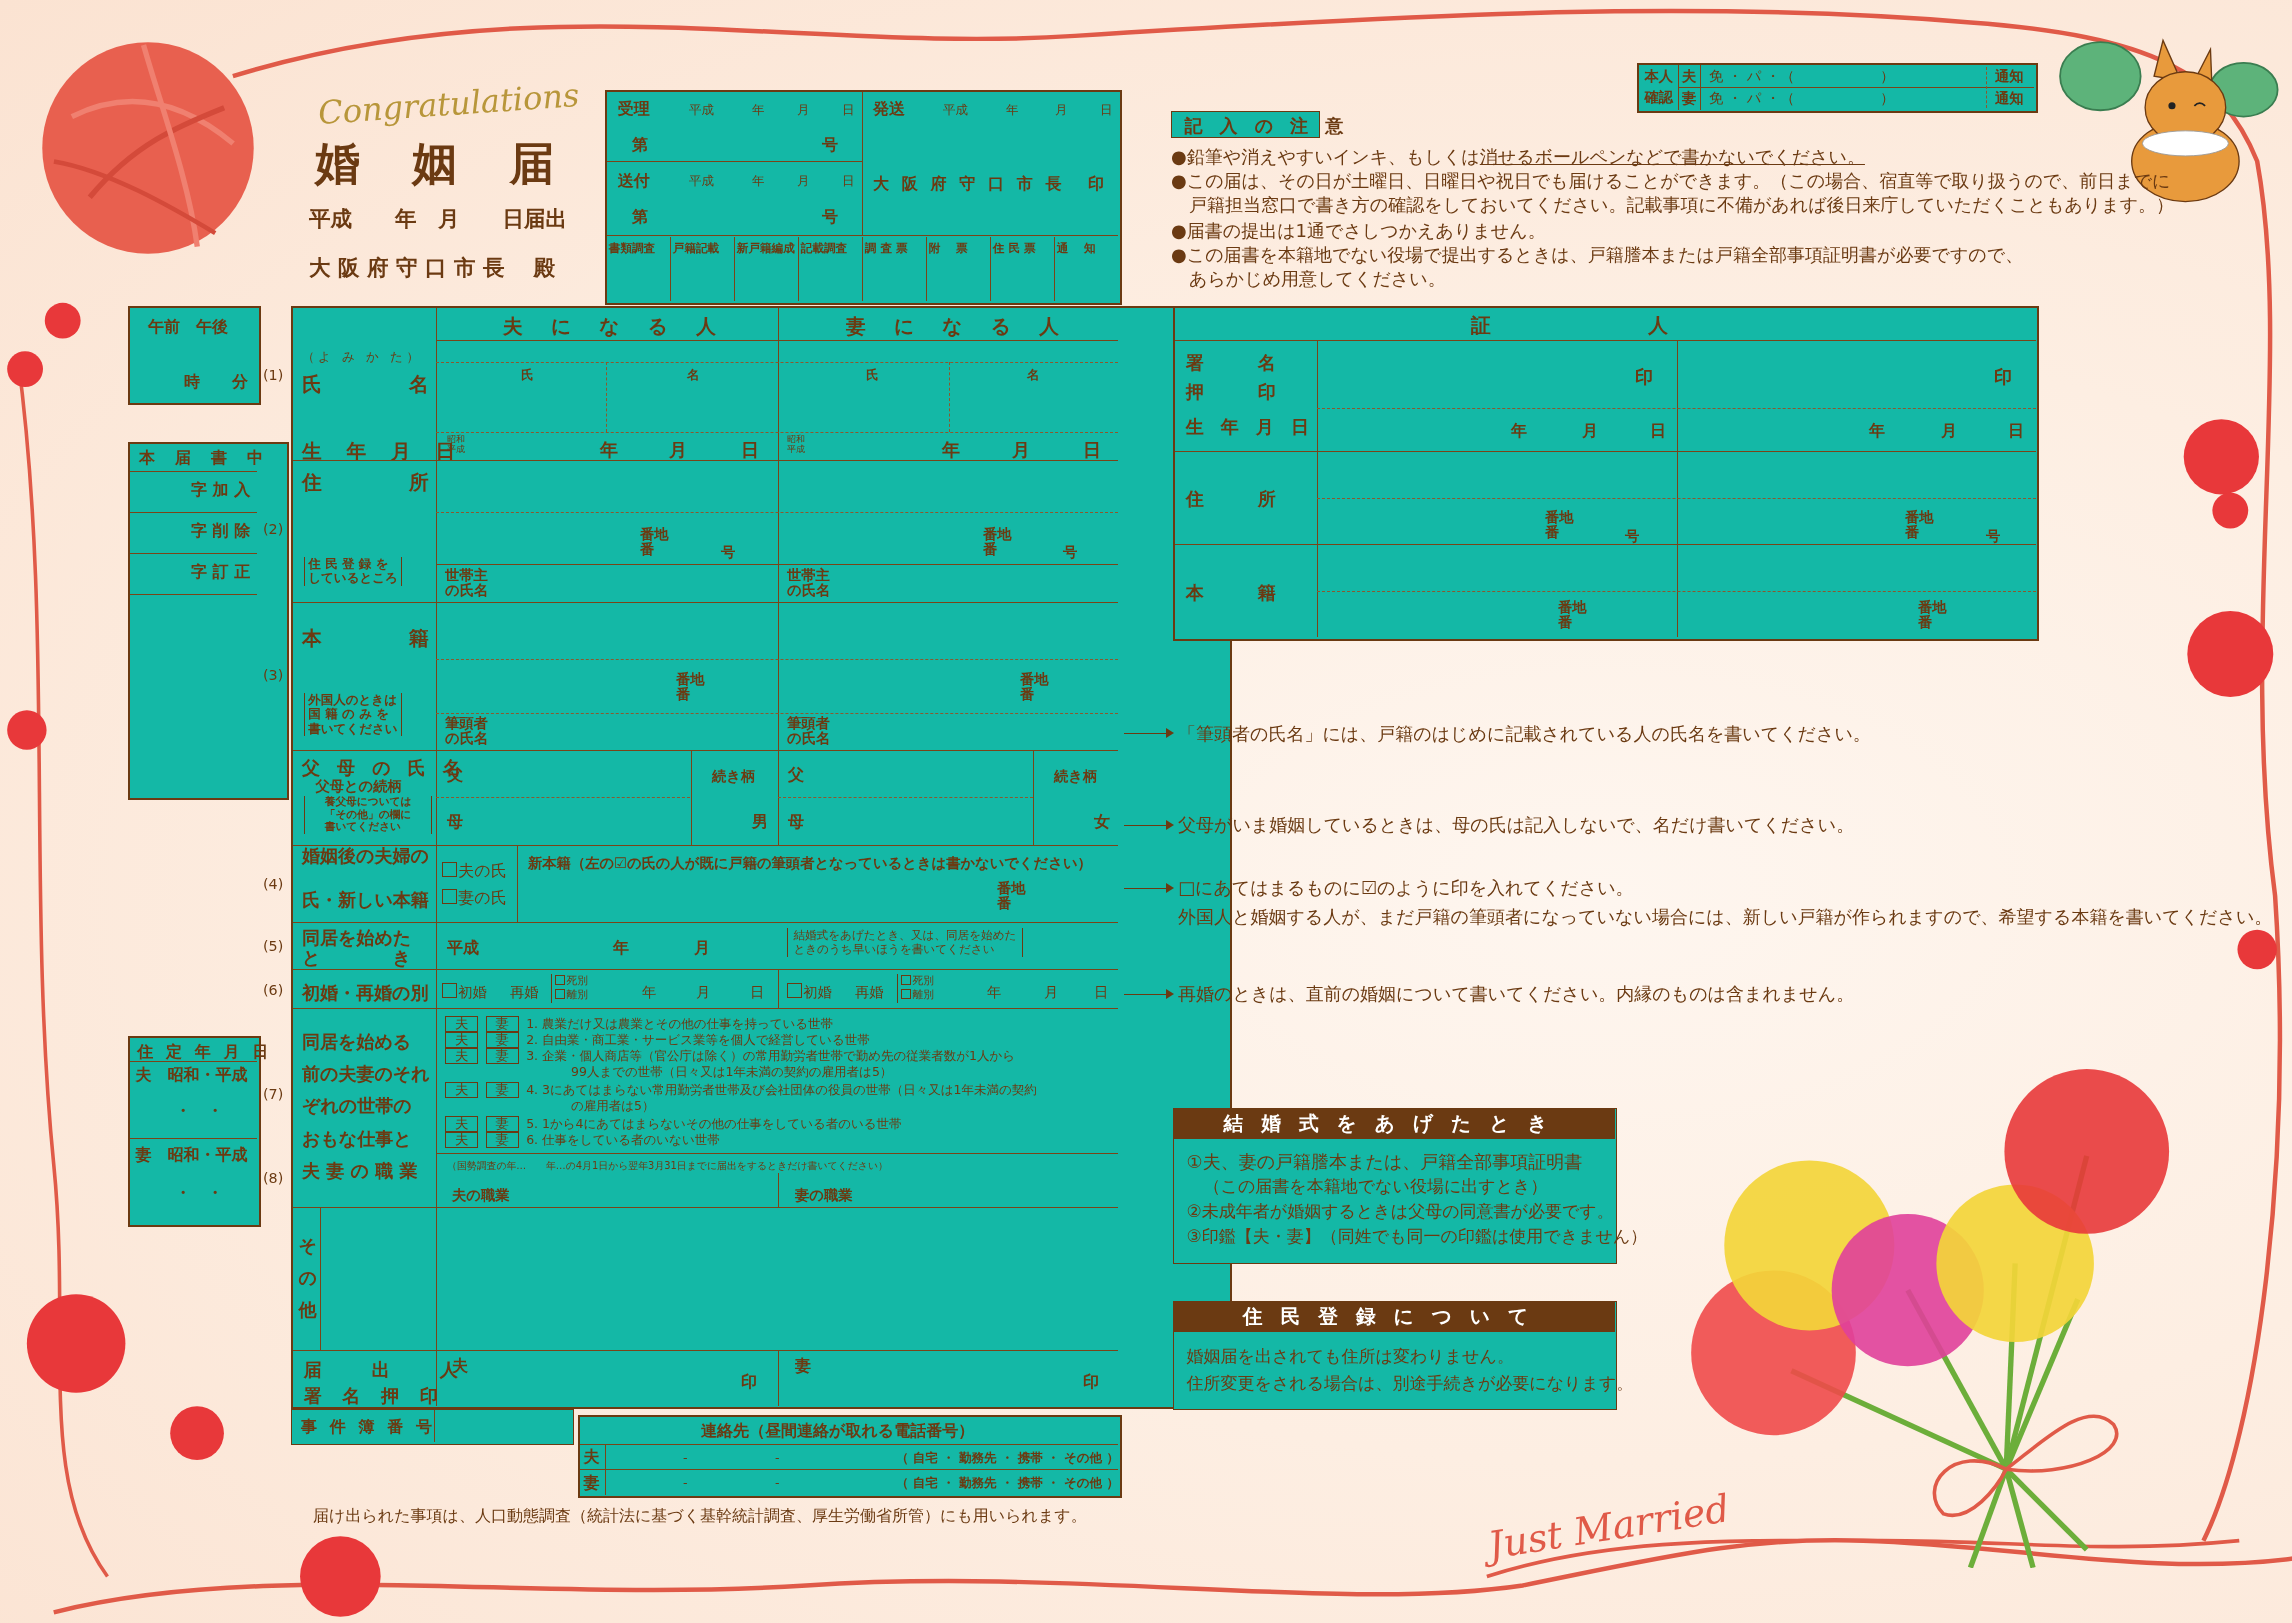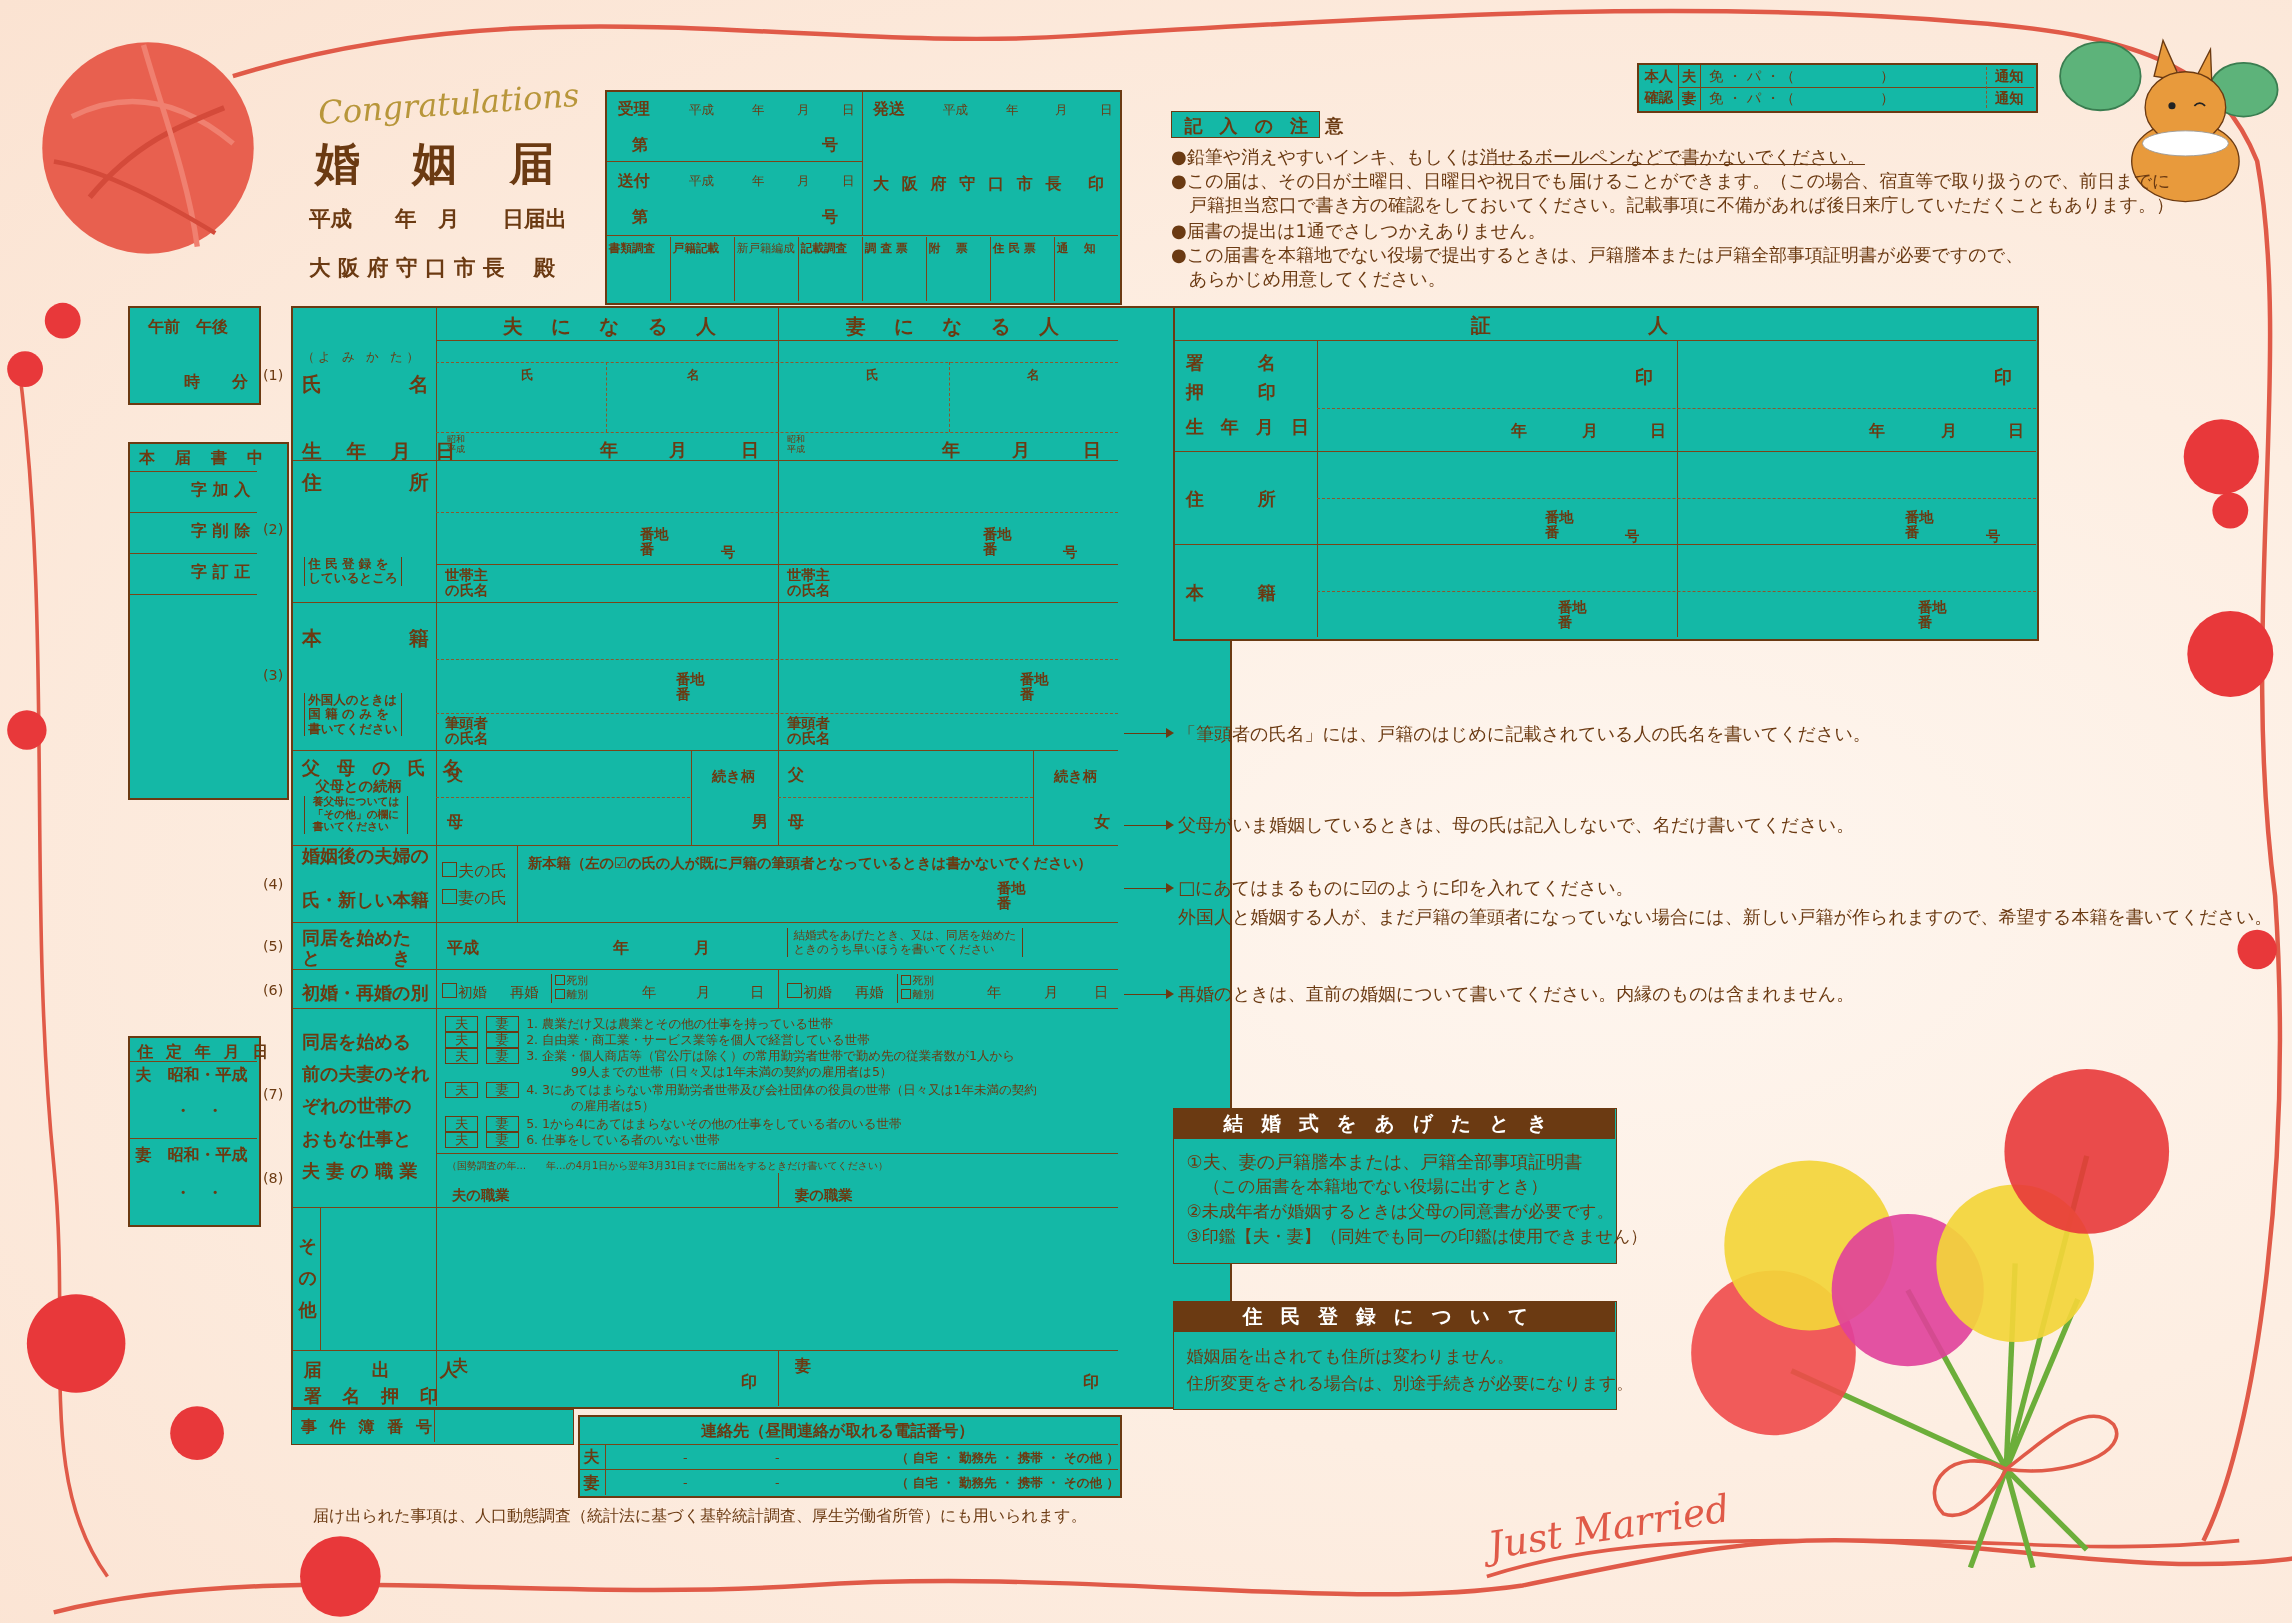--- a/index.html
+++ b/index.html
@@ -117,21 +117,21 @@
   <div class="t s18" style="left:266px;top:7.2px">発送</div>
   <div class="t s14 n" style="left:336px;top:9.9px">平成</div>
   <div class="t s14 n" style="left:399px;top:9.9px">年</div>
   <div class="t s14 n" style="left:448px;top:9.9px">月</div>
   <div class="t s14 n" style="left:493px;top:9.9px">日</div>
   <div class="t s18" style="left:266px;top:82px;letter-spacing:3.6px">大 阪 府 守 口 市 長</div>
   <div class="t s18" style="left:481px;top:82px">印</div>
   <div class="abs" style="left:0;top:145px;width:511px;height:64px;display:flex">
     <div style="flex:1;border-right:1.8px solid #7a4418;font-size:11.6px;font-weight:bold;padding:3.6px 1.8px;white-space:nowrap;overflow:hidden">書類調査</div>
     <div style="flex:1;border-right:1.8px solid #7a4418;font-size:11.6px;font-weight:bold;padding:3.6px 1.8px;white-space:nowrap;overflow:hidden">戸籍記載</div>
-    <div style="flex:1;border-right:1.8px solid #7a4418;font-size:11.6px;font-weight:normal;padding:3.6px 1.8px;white-space:nowrap;overflow:hidden">新戸籍編成</div>
+    <div style="flex:1;border-right:1.8px solid #7a4418;font-size:11.6px;font-weight:bold;padding:3.6px 1.8px;white-space:nowrap;overflow:hidden">新戸籍編成</div>
     <div style="flex:1;border-right:1.8px solid #7a4418;font-size:11.6px;font-weight:bold;padding:3.6px 1.8px;white-space:nowrap;overflow:hidden">記載調査</div>
     <div style="flex:1;border-right:1.8px solid #7a4418;font-size:11.6px;font-weight:bold;padding:3.6px 1.8px;white-space:nowrap;overflow:hidden">調 査 票</div>
     <div style="flex:1;border-right:1.8px solid #7a4418;font-size:11.6px;font-weight:bold;padding:3.6px 1.8px;white-space:nowrap;overflow:hidden">附　 票</div>
     <div style="flex:1;border-right:1.8px solid #7a4418;font-size:11.6px;font-weight:bold;padding:3.6px 1.8px;white-space:nowrap;overflow:hidden">住 民 票</div>
     <div style="flex:1;font-size:11.6px;font-weight:bold;padding:3.6px 1.8px;white-space:nowrap;overflow:hidden">通　 知</div>
   </div>
 </div>
 
 <div class="box" style="left:1637px;top:63px;width:401px;height:50px;border-width:2.7px">
   <div class="t s16" style="left:5.4px;top:1.8px">本人</div>
@@ -242,21 +242,21 @@
   <div class="dl" style="left:143px;top:351px;width:682px"></div>
   <div class="t s16" style="left:383px;top:364px;line-height:15px"><span>番地</span><br><span>番</span></div>
   <div class="t s16" style="left:727px;top:364px;line-height:15px"><span>番地</span><br><span>番</span></div>
   <div class="dl" style="left:143px;top:405px;width:682px"></div>
   <div class="t s16" style="left:152px;top:408px;line-height:15px"><span>筆頭者</span><br><span>の氏名</span></div>
   <div class="t s16" style="left:494px;top:408px;line-height:15px"><span>筆頭者</span><br><span>の氏名</span></div>
   <div class="hl" style="left:0;top:442px;width:825px"></div>
 
   <div class="t s20" style="left:9px;top:448px;letter-spacing:5.4px">父 母 の 氏 名</div>
   <div class="t s16" style="left:22.4px;top:469px">父母との続柄</div>
-  <div class="t" style="left:10.7px;top:488px;font-size:10.7px;line-height:12.5px;border-left:1.3px solid #6b3a12;border-right:1.3px solid #6b3a12;padding:0 8px"><span>養父母については</span><br><span>「その他」の欄に</span><br><span>書いてください</span></div>
+  <div class="t" style="left:10.7px;top:488px;font-size:10.7px;line-height:12.5px;border-left:1.3px solid #6b3a12;border-right:1.3px solid #6b3a12;padding:0 20px"><span>養父母については</span><br><span>「その他」の欄に</span><br><span>書いてください</span></div>
   <div class="vl" style="left:398px;top:442px;height:95px"></div>
   <div class="vl" style="left:740px;top:442px;height:95px"></div>
   <div class="dl" style="left:143px;top:489px;width:254px"></div>
   <div class="dl" style="left:485px;top:489px;width:255px"></div>
   <div class="t s18" style="left:154px;top:457px">父</div>
   <div class="t s18" style="left:154px;top:504px">母</div>
   <div class="t s16" style="left:419px;top:459px">続き柄</div>
   <div class="t s18" style="left:459px;top:504px">男</div>
   <div class="t s18" style="left:495px;top:457px">父</div>
   <div class="t s18" style="left:495px;top:504px">母</div>

